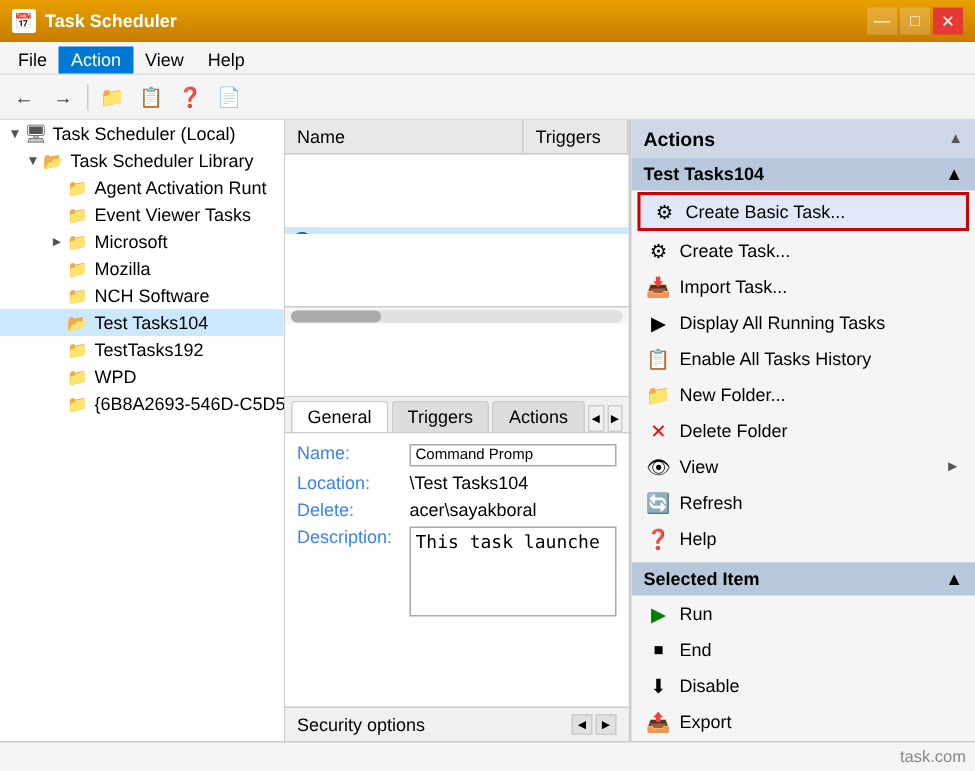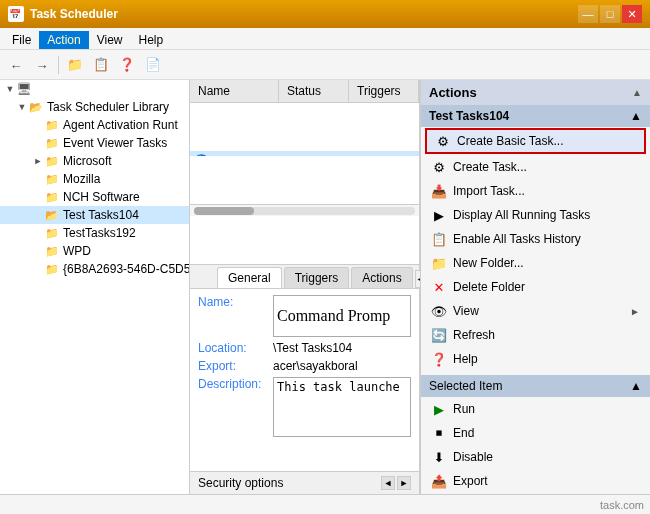--- a/index.html
+++ b/index.html
@@ -233,21 +233,20 @@
       background: #ddd;
       border: 1px solid #ccc;
       border-bottom: none;
       cursor: pointer;
       font-size: 12px;
       border-radius: 3px 3px 0 0;
     }
     .tab.active {
       background: white;
       font-weight: 500;
-      margin-left: 23px;
     }
     .tab-nav-btn {
       width: 16px;
       height: 18px;
       background: #f0f0f0;
       border: 1px solid #ccc;
       cursor: pointer;
       display: flex; align-items: center; justify-content: center;
       font-size: 9px;
       margin-left: auto;
@@ -270,24 +269,23 @@
       color: #3b82f6;
       flex-shrink: 0;
     }
     .detail-value {
       flex: 1;
       color: #000;
     }
     .detail-value input {
       width: 100%;
       border: 1px solid #aaa;
-      padding: 11px 3px;
-      font-size: 16px;
+      padding: 1px 3px;
+      font-size: 10px;
       background: white;
-      font-family: Liberation Serif, serif;
     }
     .detail-value textarea {
       width: 100%;
       border: 1px solid #aaa;
       padding: 2px 3px;
       font-size: 12px;
       background: white;
       resize: none;
       height: 60px;
     }
@@ -366,21 +364,21 @@
     }
     .action-item .chevron {
       margin-left: auto;
       font-size: 10px;
       color: #555;
     }
     .selected-item-section {
       background: #b8c8dc;
       padding: 4px 8px;
       font-size: 12px;
-      font-weight: 400;
+      font-weight: 700;
       display: flex; align-items: center; justify-content: space-between;
       margin-top: 4px;
     }
 
     
     .status-bar {
       background: #f5f5f5;
       height: 20px;
       border-top: 1px solid #ccc;
       display: flex;
@@ -448,20 +446,21 @@
   <button class="toolbar-btn">❓</button>
   <button class="toolbar-btn">📄</button>
 </div>
 
 <div class="main-content">
 
   <div class="left-panel">
     <div class="tree-item">
       <span class="tree-arrow">▼</span>
       <span class="tree-icon computer-icon">🖥</span>
+      <span>Task Scheduler (Local)</span>
     </div>
     <div class="tree-item" style="padding-left:16px;">
       <span class="tree-arrow">▼</span>
       <span class="tree-icon folder-open">📂</span>
       <span>Task Scheduler Library</span>
     </div>
     <div class="tree-item" style="padding-left:32px;">
       <span class="tree-arrow"></span>
       <span class="tree-icon folder-icon">📁</span>
       <span>Agent Activation Runt</span>
@@ -505,21 +504,20 @@
       <span class="tree-arrow"></span>
       <span class="tree-icon folder-icon">📁</span>
       <span>{6B8A2693-546D-C5D5</span>
     </div>
   </div>
 
   <div class="center-panel">
 
     <div class="task-list-header">
       <div class="col-header col-name">Name</div>
-      <div class="col-header col-status">Status</div>
       <div class="col-header col-triggers">Triggers</div>
     </div>
     <div class="task-list">
       <div class="task-row">
         <div class="task-row-icon">🔵</div>
         <div class="task-row-name">Command P...</div>
         <div class="task-row-status">Ready</div>
         <div class="task-row-triggers">At log on</div>
       </div>
     </div>
@@ -542,21 +540,21 @@
           <span class="detail-label">Name:</span>
           <div class="detail-value">
             <input type="text" value="Command Promp" style="">
           </div>
         </div>
         <div class="detail-row">
           <span class="detail-label">Location:</span>
           <span class="detail-value">\Test Tasks104</span>
         </div>
         <div class="detail-row">
-          <span class="detail-label">Export:</span>
+          <span class="detail-label">Delete:</span>
           <span class="detail-value">acer\sayakboral</span>
         </div>
         <div class="detail-row">
           <span class="detail-label">Description:</span>
           <div class="detail-value">
             <textarea style="">This task launche</textarea>
           </div>
         </div>
       </div>
       <div class="security-options-bar">

